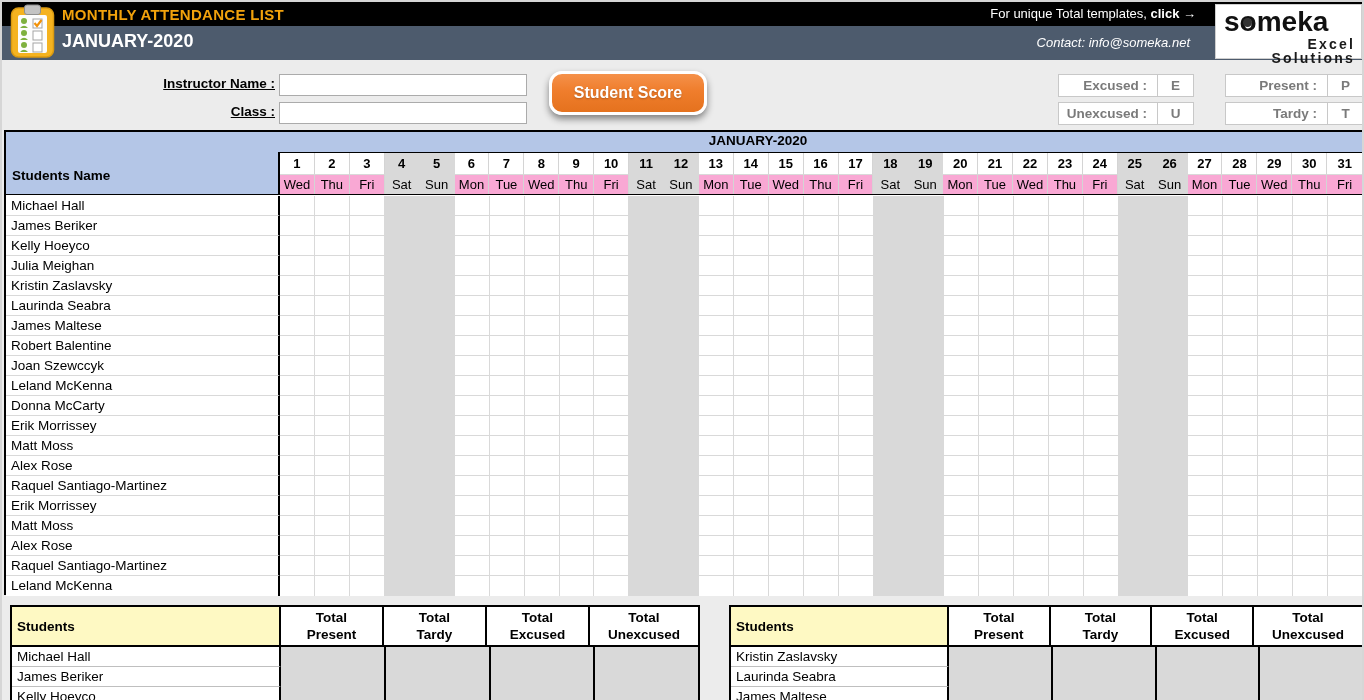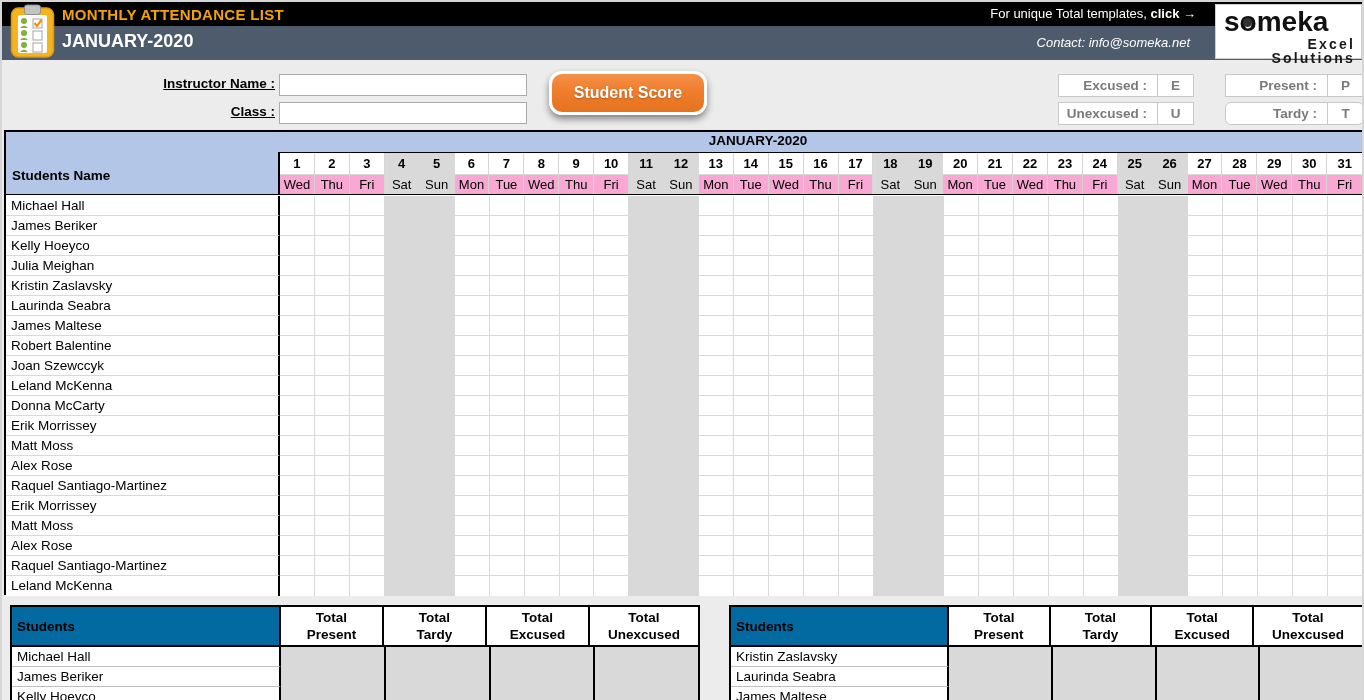--- a/index.html
+++ b/index.html
@@ -48,21 +48,21 @@
   .att-cell { flex:1 1 0; border-right:1px solid #d9d9d9; border-bottom:1px solid #d9d9d9; background:#fff; min-width:0; }
   .att-cell:last-child { border-right:none; }
   .att-cell.weekend { background:#d9d9d9; border-color:#d9d9d9; }
   .att-row:last-child .name-cell, .att-row:last-child .att-cell { border-bottom:none; }
 
   
   .summary { position:absolute; top:603px; border:2px solid #000; background:#fff; }
   .summary.left { left:8px; width:690px; height:110px; }
   .summary.right { left:727px; width:635px; height:110px; }
   .sum-head { display:flex; height:40px; border-bottom:2px solid #000; }
-  .sum-students { display:flex; align-items:center; padding-left:5px; font-size:13.5px; font-weight:bold; border-right:2px solid #000; background:#0369a1; }
+  .sum-students { display:flex; align-items:center; padding-left:5px; font-size:13.5px; font-weight:bold; border-right:2px solid #000; background:#fef9c3; }
   .summary.left .sum-students { width:269px; }
   .summary.right .sum-students { width:218px; }
   .sum-col { flex:1 1 0; display:flex; align-items:center; justify-content:center; text-align:center; font-size:13.5px; font-weight:bold; line-height:17px; border-right:2px solid #000; padding:8px 18px; }
   .sum-col:last-child { border-right:none; }
   .sum-row { display:flex; height:20px; }
   .sum-name { border-right:2px solid #000; border-bottom:1px solid #bfbfbf; font-size:13.5px; line-height:19px; padding-left:5px; background:#fff; overflow:hidden; white-space:nowrap; }
   .summary.left .sum-name { width:269px; }
   .summary.right .sum-name { width:218px; }
   .sum-cell { flex:1 1 0; background:#d9d9d9; border-right:2px solid #000; }
   .sum-cell:last-child { border-right:none; }
@@ -117,21 +117,21 @@
     <div class="legend-code">E</div>
   </div>
   <div class="legend-box" style="left:1223px; top:72px; width:139px;">
     <div class="legend-label">Present :</div>
     <div class="legend-code">P</div>
   </div>
   <div class="legend-box" style="left:1056px; top:100px; width:136px;">
     <div class="legend-label">Unexcused :</div>
     <div class="legend-code">U</div>
   </div>
-  <div class="legend-box" style="left:1223px; top:100px; width:139px;border-radius:6px;">
+  <div class="legend-box" style="left:1223px; top:100px; width:139px;">
     <div class="legend-label">Tardy :</div>
     <div class="legend-code">T</div>
   </div>
 
   <div class="att-table">
     <div class="att-thead">
       <div class="att-title">JANUARY-2020</div>
       <div class="name-header">Students Name</div>
       <div class="day-block">
           <div class="day-col">

